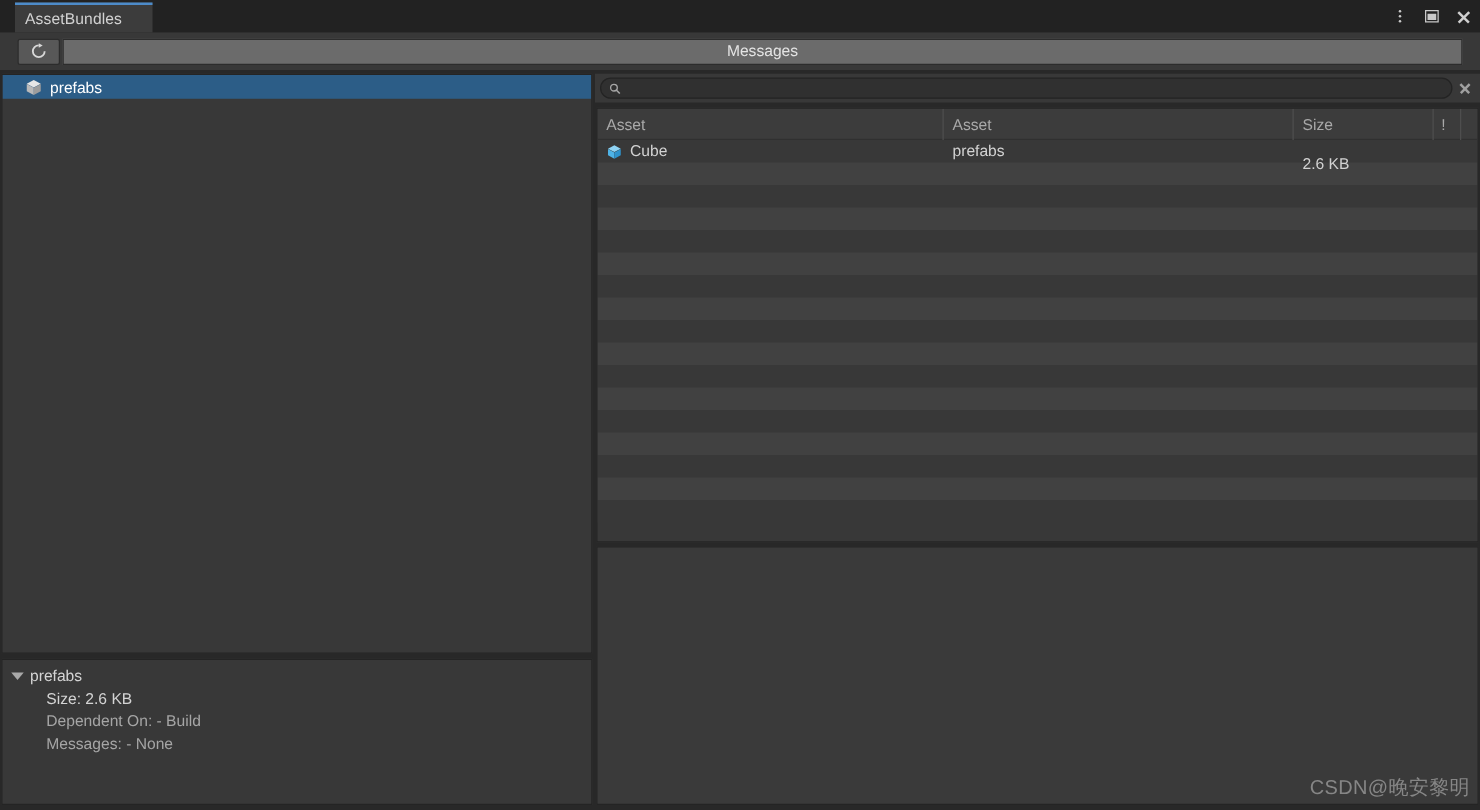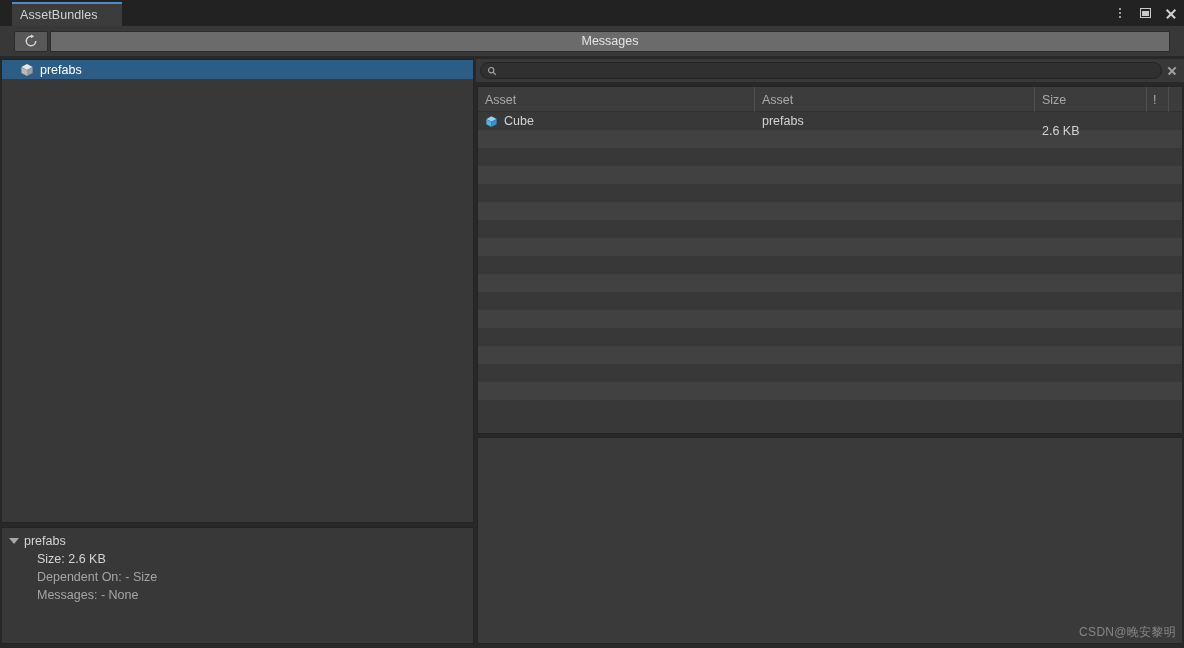--- a/index.html
+++ b/index.html
@@ -202,21 +202,21 @@
   .right-bottom {
     position: absolute; left: 477px; top: 437px;
     width: 706px; height: 207px;
     background: #3a3a3a;
     border: 1px solid #242424;
   }
 
   
   .watermark {
     position: absolute; right: 8px; bottom: 7px;
-    font-size: 12px; color: #8d8d8d;
+    font-size: 16px; color: #8d8d8d;
     letter-spacing: .3px;
     opacity: .92;
     user-select: none;
   }
 </style>
 </head>
 <body>
 
 <div id="app">
 
@@ -270,21 +270,21 @@
       <span>prefabs</span>
     </div>
   </div>
 
   <div class="left-detail">
     <div class="detail-head">
       <span class="tri-down"></span>
       <span>prefabs</span>
     </div>
     <div class="detail-line bright">Size: 2.6 KB</div>
-    <div class="detail-line dim">Dependent On: - Size</div>
+    <div class="detail-line dim">Dependent On: - Build</div>
     <div class="detail-line dim">Messages: - None</div>
   </div>
 
   <div class="searchbar">
     <div class="search-field">
       <svg class="magnifier" viewBox="0 0 12 12">
         <circle cx="5" cy="5" r="3.2" fill="none" stroke="#a6a6a6" stroke-width="1.3"></circle>
         <line x1="7.4" y1="7.4" x2="10.6" y2="10.6" stroke="#a6a6a6" stroke-width="1.5"></line>
       </svg>
       <input type="text" value="" placeholder="" style="">

